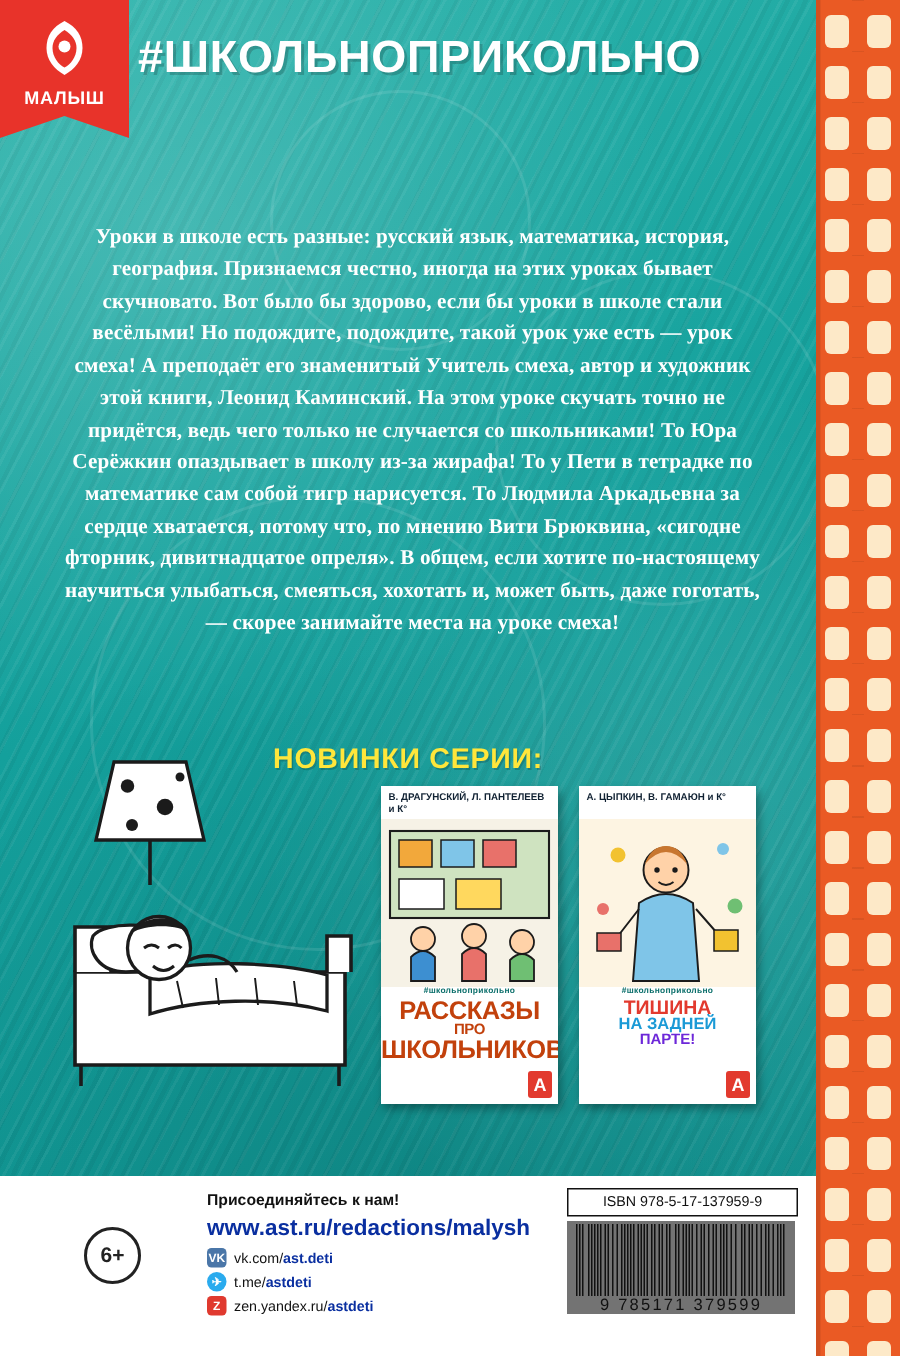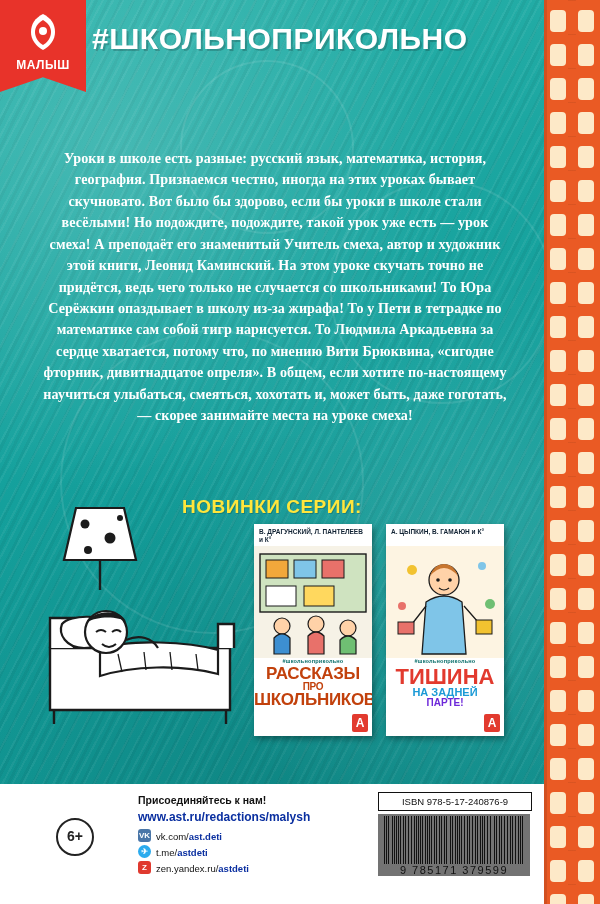--- a/index.html
+++ b/index.html
@@ -217,21 +217,21 @@
     position: absolute;
     left: 0; right: 0;
     top: 142px;
     text-align: center;
     font-weight: bold;
     line-height: 0.96;
     font-family: "Liberation Sans", sans-serif;
   }
   .mb1 .mb-title { color: #c2410c; font-size: 17px; letter-spacing: -0.3px; }
   .mb1 .mb-title .l2 { font-size: 17px; }
-  .mb2 .mb-title .tt { color: #e23a2e; font-size: 22px; }
+  .mb2 .mb-title .tt { color: #e23a2e; font-size: 13px; }
   .mb2 .mb-title .st { color: #1b9ad6; font-size: 11px; }
   .mb2 .mb-title .bt { color: #6d28d9; font-size: 10px; }
   .mb-badge {
     position: absolute;
     right: 4px;
     bottom: 4px;
     width: 16px;
     height: 18px;
     background: #e23a2e;
     color: #fff;
@@ -281,21 +281,21 @@
     top: 10px;
     font-family: "Liberation Sans", sans-serif;
     color: #111;
   }
   .contacts .join {
     font-size: 10.5px;
     font-weight: bold;
     margin-bottom: 4px;
   }
   .contacts .site {
-    font-size: 12px;
+    font-size: 15px;
     font-weight: bold;
     color: #0a2fa0;
     margin-bottom: 5px;
   }
   .social-row {
     display: flex;
     align-items: flex-end;
     gap: 5px;
     margin-bottom: 3px;
     font-size: 9.5px;
@@ -563,21 +563,21 @@
       <div class="social-row">
         <span class="social-ico ico-tg">✈</span>
         <span class="txt"><span>t.me/</span><b>astdeti</b></span>
       </div>
       <div class="social-row">
         <span class="social-ico ico-zen">Z</span>
         <span class="txt"><span>zen.yandex.ru/</span><b>astdeti</b></span>
       </div>
     </div>
 
-    <div class="isbn-box">ISBN 978-5-17-240876-9</div>
+    <div class="isbn-box">ISBN 978-5-17-137959-9</div>
 
     <div class="barcode">
       <div class="bars" id="bars">
           <i style="width: 1px; margin-right: 1px;"></i>
           <i style="width: 2px; margin-right: 1px;"></i>
           <i style="width: 3px; margin-right: 2px;"></i>
           <i style="width: 1px; margin-right: 1px;"></i>
           <i style="width: 3px; margin-right: 1px;"></i>
           <i style="width: 1px; margin-right: 1px;"></i>
           <i style="width: 1px; margin-right: 1px;"></i>

